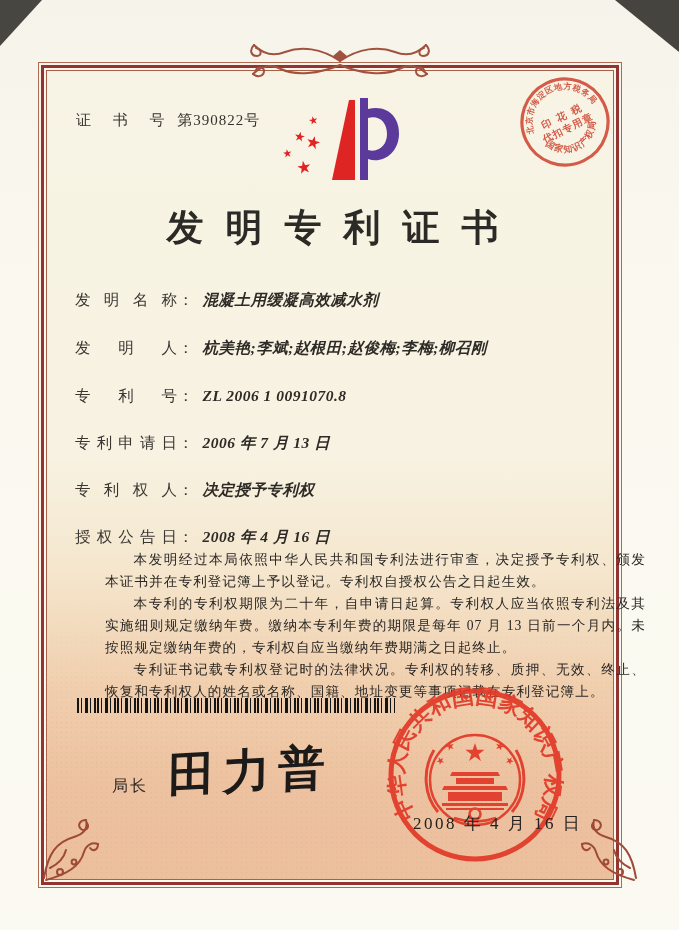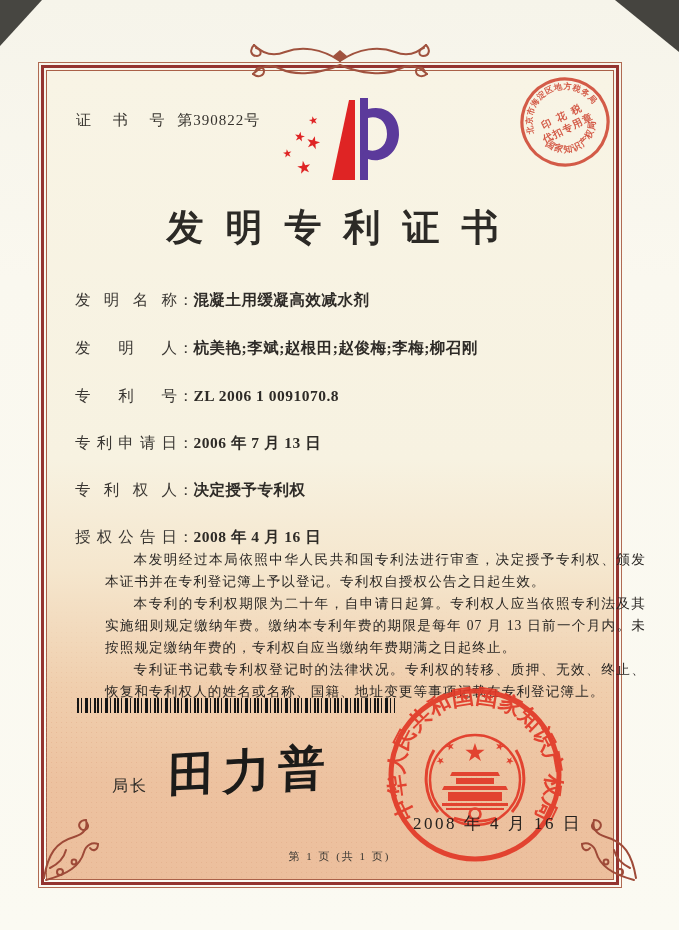--- a/index.html
+++ b/index.html
@@ -46,21 +46,21 @@
 
   .title { position:absolute; left:0; top:203px; width:100%;
     text-align:center; font-size:37px; font-weight:700;
     letter-spacing:22px; padding-left:8px; color:#2c2a26; }
 
   .fields { position:absolute; left:75px; top:282px; width:520px; }
   .field-row { position:absolute; left:0; font-size:15.5px; color:#3a3733; white-space:nowrap; }
   .field-row .flabel { display:inline-block; width:102px; text-align:justify;
     text-align-last:justify; text-justify:inter-character; font-weight:500; vertical-align:bottom; }
   .field-row .fcolon { display:inline-block; margin-left:1px; }
-  .field-row .fvalue { font-weight:600; color:#2e2b27; letter-spacing:.5px; }
+  .field-row .fvalue { margin-left:9px; font-weight:600; color:#2e2b27; letter-spacing:.5px;font-style:italic; }
   .row0{top:8px;} .row1{top:56px;} .row2{top:104px;} .row3{top:151px;} .row4{top:198px;} .row5{top:245px;}
 
   .body-text { position:absolute; left:72px; top:549px; width:541px;
     font-size:13.6px; line-height:1.62; letter-spacing:1.1px;
     color:#2a2724; text-align:justify;margin-left:33px; }
   .body-text p { text-indent:2.1em; margin:0; }
 
   .barcode { position:absolute; left:77px; top:698px; width:318px; height:15px;
     background:repeating-linear-gradient(90deg,
       #151515 0 2px, transparent 2px 4px,
@@ -236,15 +236,14 @@
         <path d="M 52,126 C 38,110 36,84 48,64" fill="none" stroke="#e23a28" stroke-width="3"></path>
         <path d="M 126,126 C 140,110 142,84 130,64" fill="none" stroke="#e23a28" stroke-width="3"></path>
         <circle cx="89" cy="128" r="5.5" fill="none" stroke="#e23a28" stroke-width="2.6"></circle>
         <path d="M 68,132 Q 89,139 110,132" fill="none" stroke="#e23a28" stroke-width="2.6"></path>
       </g>
     </g>
   </svg>
 
   <div class="issue-date">2008 年 4 月 16 日</div>
 
-  <div class="page-footer">第 1 页 (共 1 页)</div>
 
 </div>
 
 </body></html>

